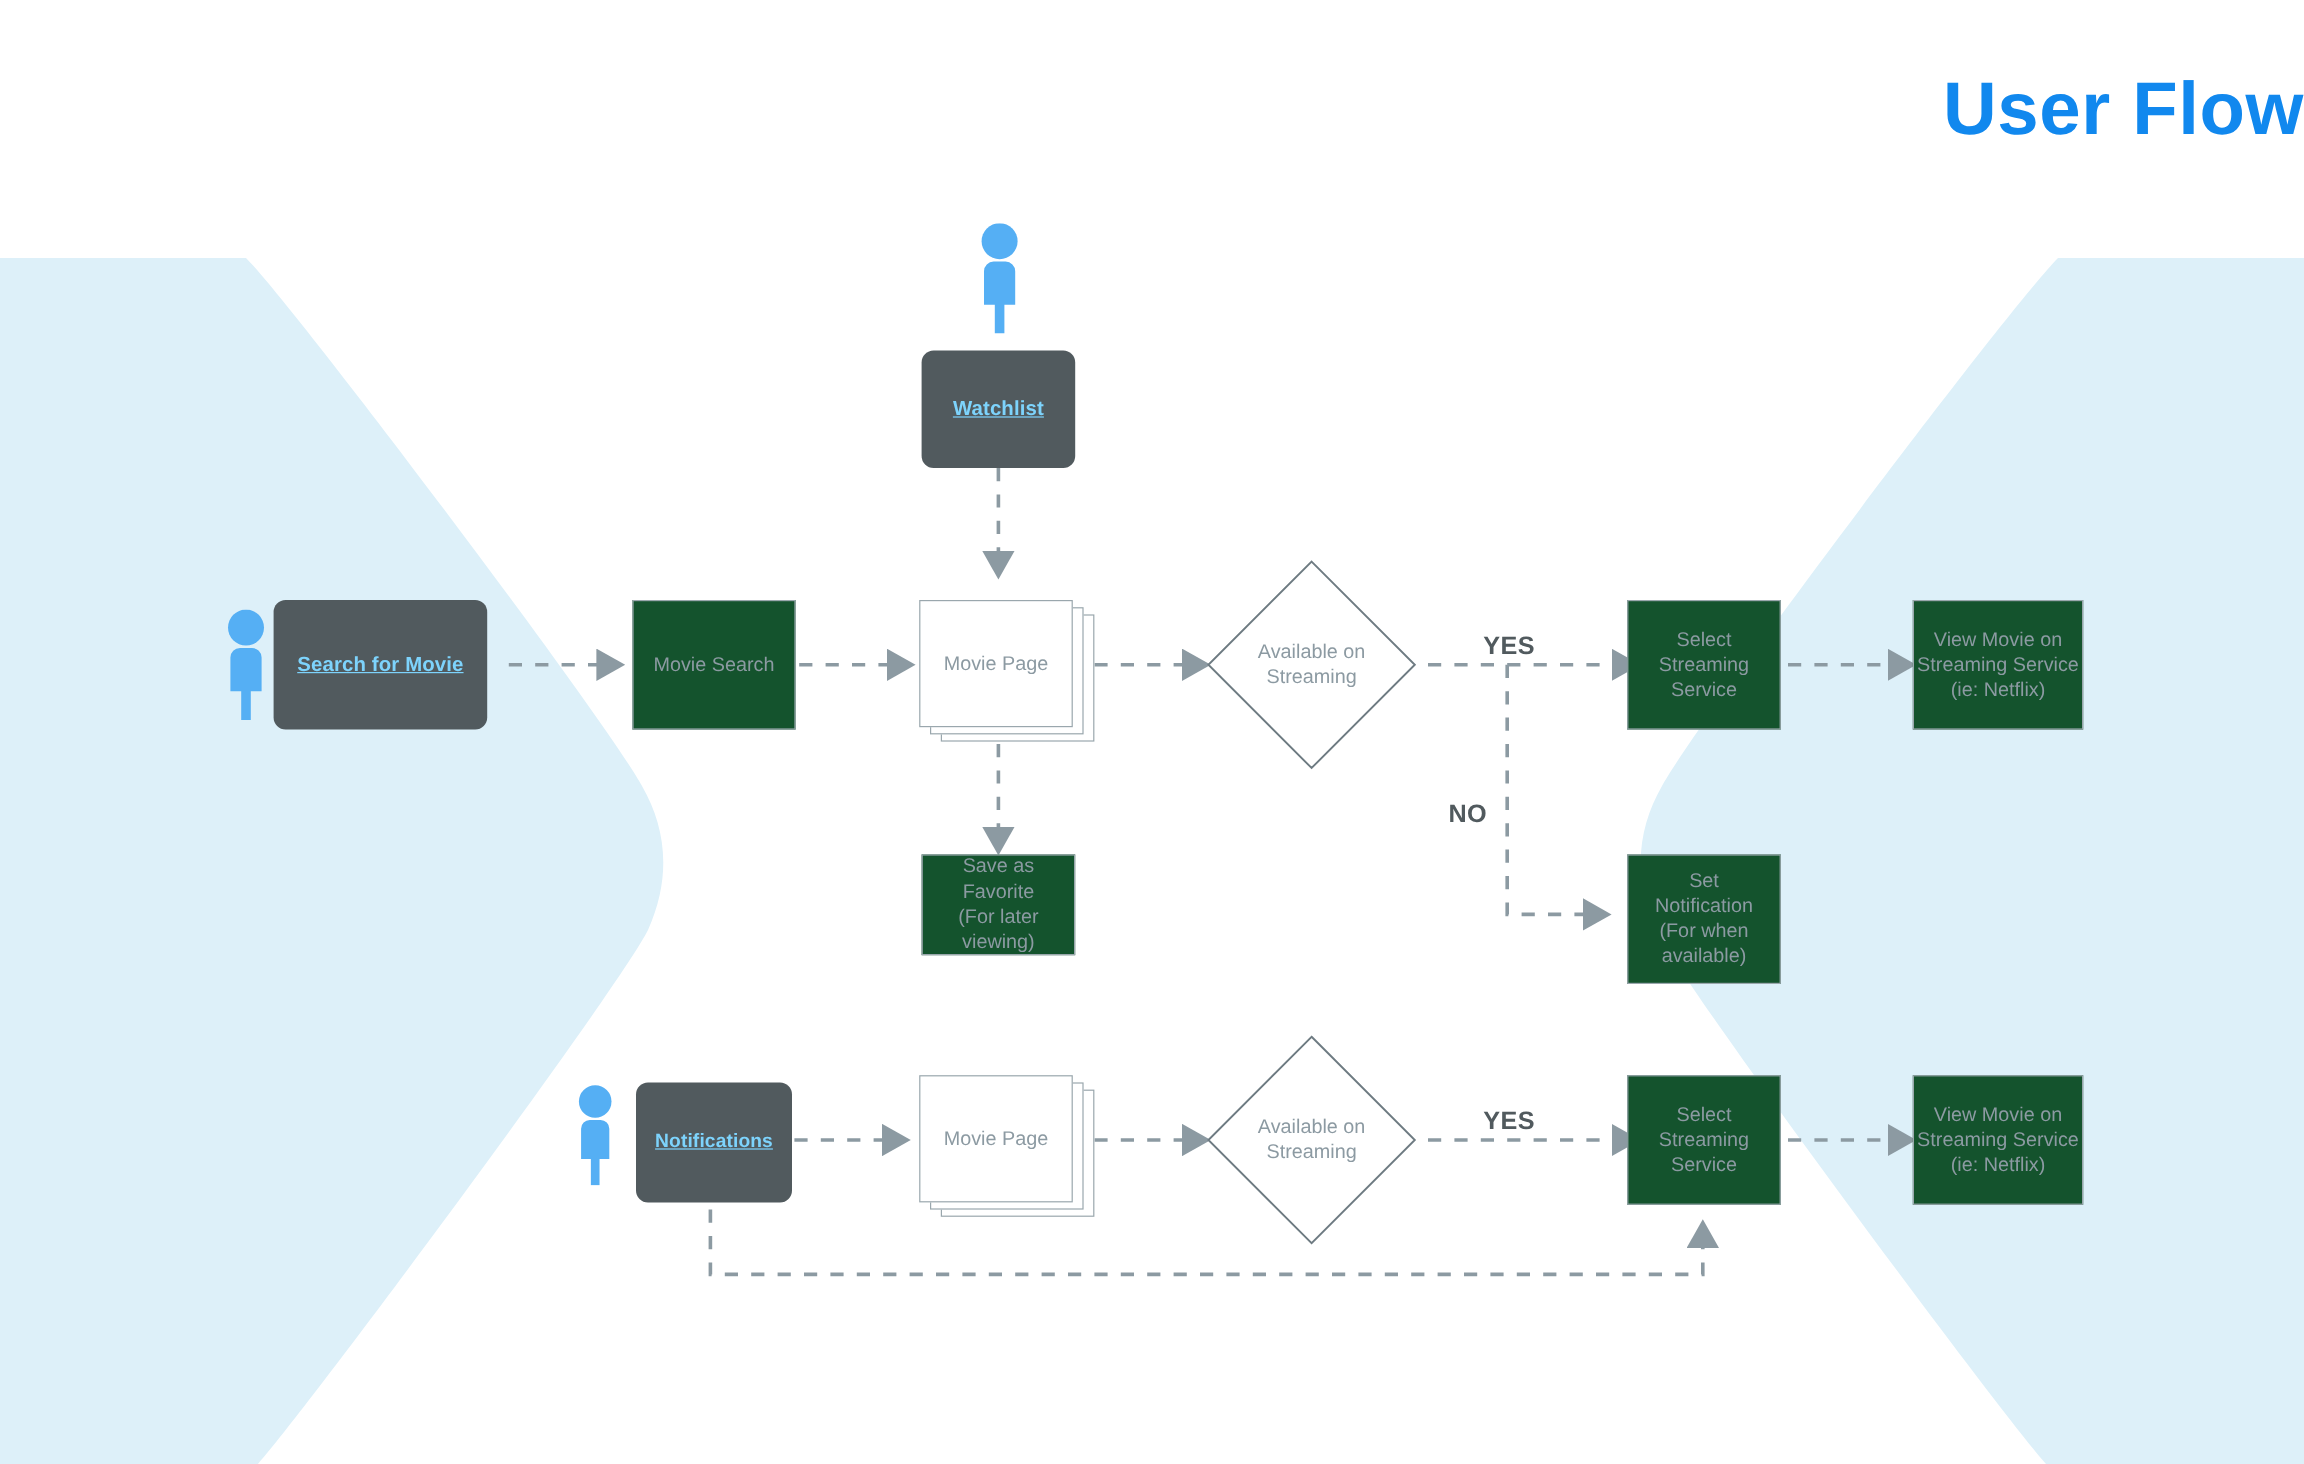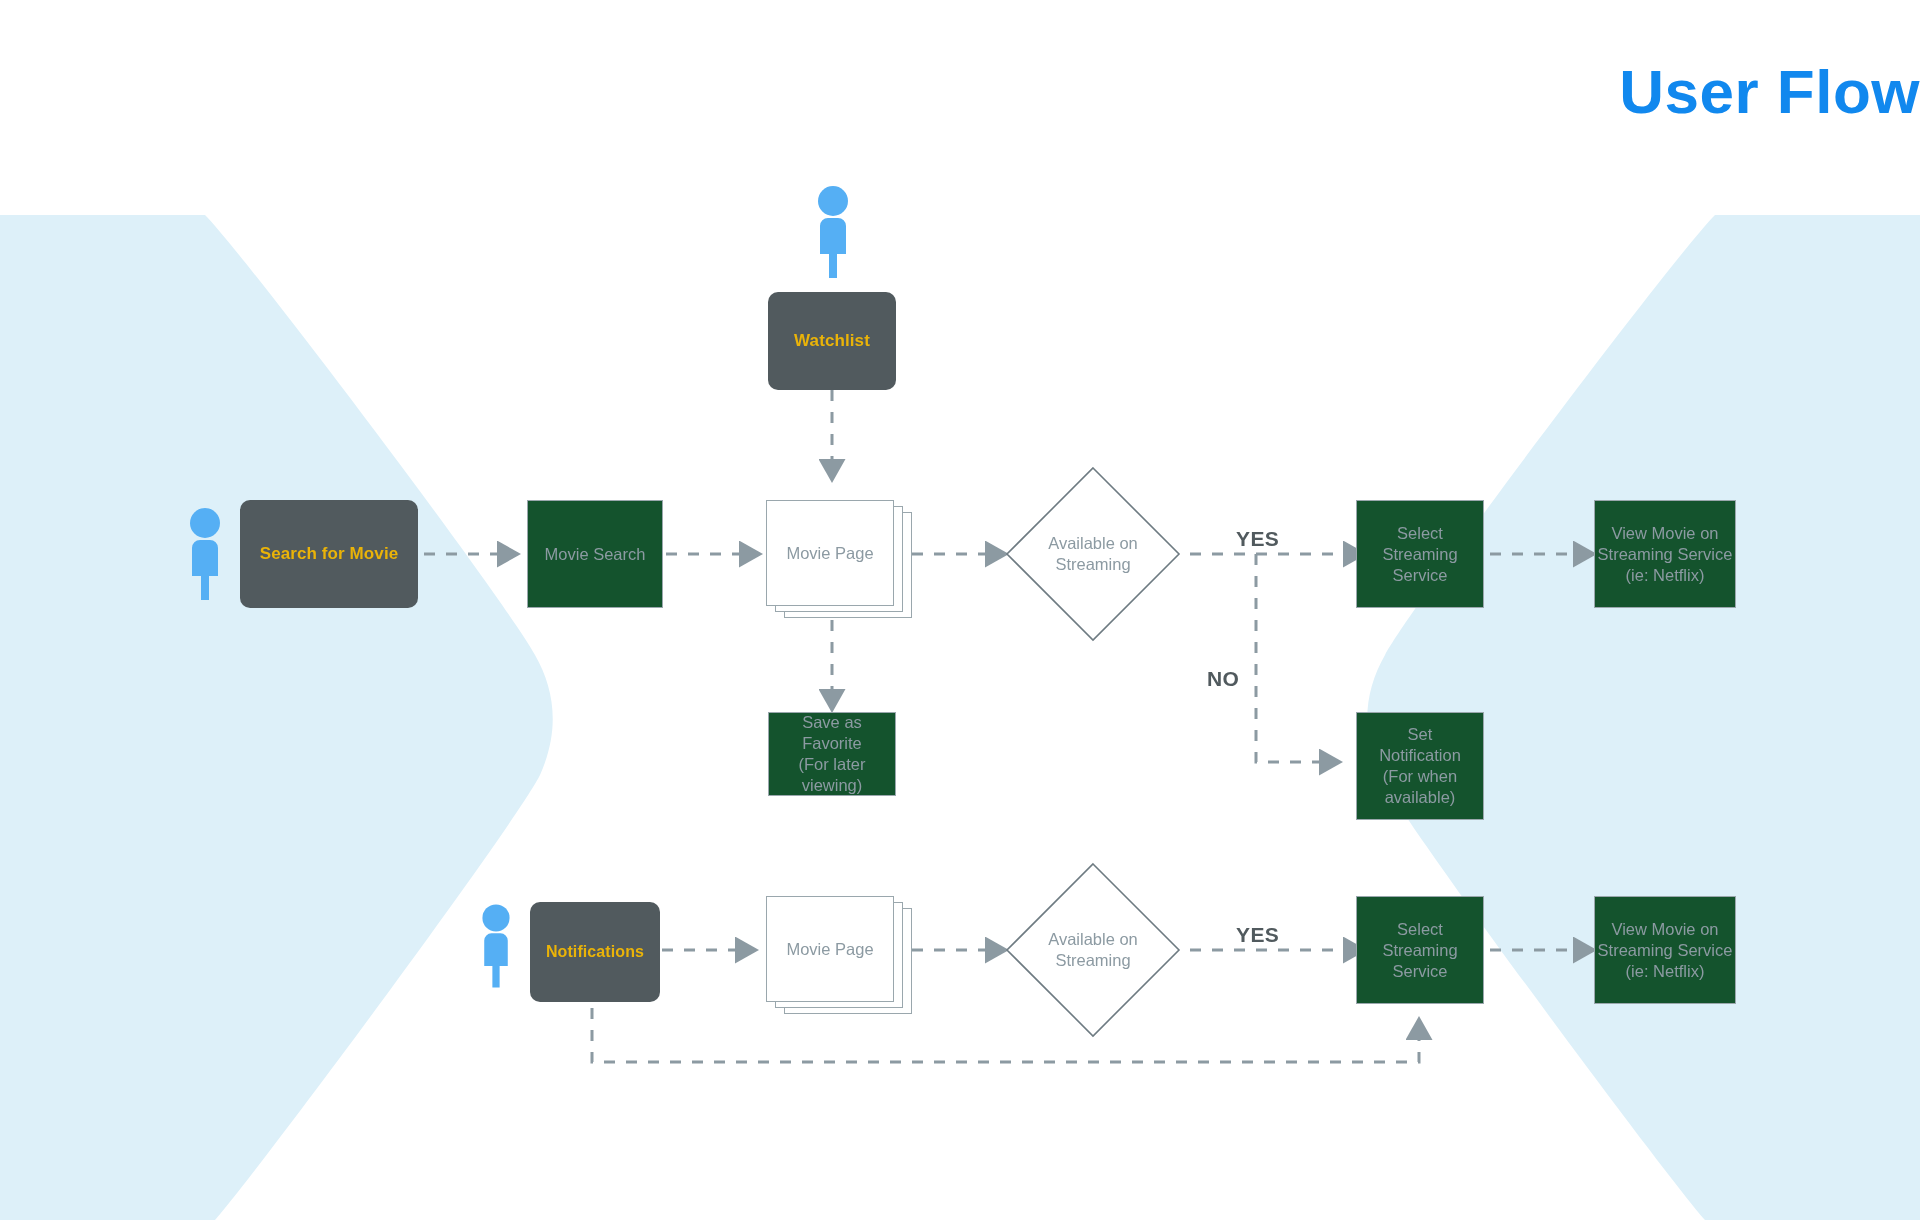--- a/index.html
+++ b/index.html
@@ -50,24 +50,25 @@
     position: absolute;
     box-sizing: border-box;
     display: flex;
     align-items: center;
     justify-content: center;
     text-align: center;
   }
   .node-dark {
     background: #515A5E;
     border-radius: 10px;
-    color: #eab308;
+    color: #7dd3fc;
     font-size: 17px;
     font-weight: 700;
     letter-spacing: .1px;
+    text-decoration: underline;
   }
   .node-box {
     background: #14532d;
     border: 1.6px solid #9AA7AD;
     color: #8C9AA2;
     font-size: 16.5px;
     line-height: 21px;
     font-weight: 400;
   }
   .node-stack {
@@ -169,21 +170,21 @@
 
   <svg class="person" style="left:477px; top:904px; width:38px; height:84px;" viewBox="0 0 42 92" xmlns="http://www.w3.org/2000/svg">
     <circle cx="21" cy="15" r="15" fill="#55AFF4"></circle>
     <path fill="#55AFF4" d="M8,40 a8,8 0 0 1 8,-8 h10 a8,8 0 0 1 8,8 v28 h-9 v24 h-8 v-24 h-9 z"></path>
   </svg>
 
   <div class="node node-dark" style="left:768px; top:292px; width:128px; height:98px;">
     <span>Watchlist</span>
   </div>
 
-  <div class="node node-dark" style="left:240px; top:500px; width:178px; height:108px;">
+  <div class="node node-dark" style="left:228px; top:500px; width:178px; height:108px;">
     <span>Search for Movie</span>
   </div>
 
   <div class="node node-dark" style="left:530px; top:902px; width:130px; height:100px; font-size:16px;justify-content:center;">
     <span>Notifications</span>
   </div>
 
   <div class="node node-box" style="left:527px; top:500px; width:136px; height:108px;">
     <span>Movie Search</span>
   </div>

